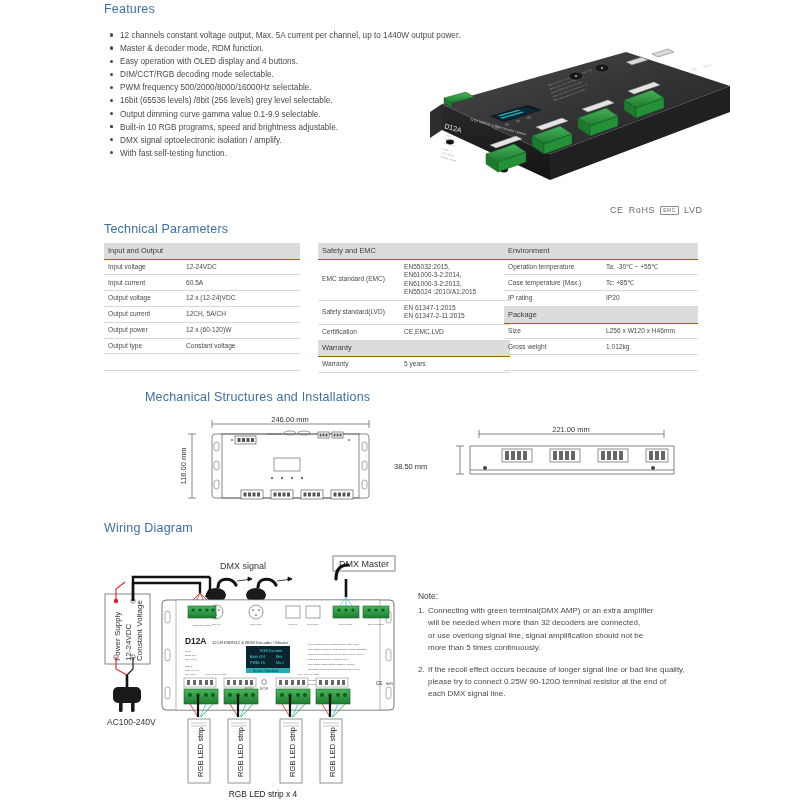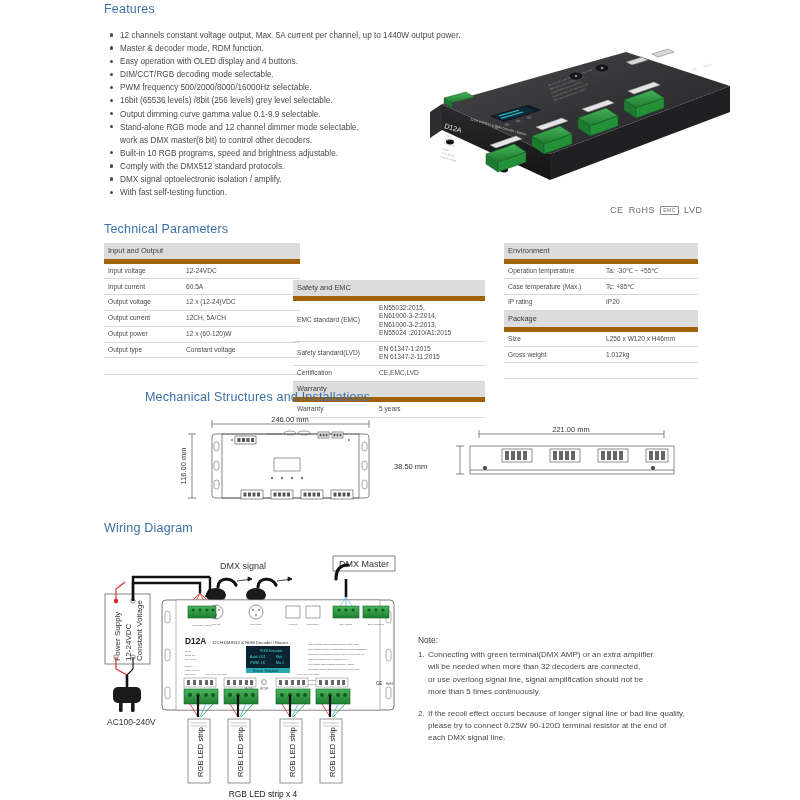--- a/index.html
+++ b/index.html
@@ -65,43 +65,43 @@
     border-bottom:1px solid #d7d7d7;
     padding:3.2px 4px;
     vertical-align:middle;
     line-height:8.4px;
   }
   .tbl td.lbl{white-space:nowrap;}
   .tbl tr.hdr td{
     background:#dcdcdc;
     font-size:7.4px;
     padding:3.6px 4px;
-    border-bottom:5px solid #a16207;
+    border-bottom:1px solid #a16207;
     color:#3b3b3b;
   }
   .tbl tr.blank td{height:9px;border-bottom:1px solid #d7d7d7;}
   .multi{white-space:pre-line;}
 
   #tbl-io{left:104px;width:196px;}
   #tbl-io td.lbl{width:70px;}
-  #tbl-safety{left:293px;width:192px;margin-top:37px;}
+  #tbl-safety{left:318px;width:192px;}
   #tbl-safety td.lbl{width:74px;}
   #tbl-env{left:504px;width:194px;}
   #tbl-env td.lbl{width:90px;}
 
   
   #mech-title{left:107px;top:390px;margin-left:38px;}
   #mech-area{position:absolute;left:104px;top:412px;width:690px;height:100px;}
 
   
   #wire-title{left:104px;top:521px;}
   #wire-area{position:absolute;left:100px;top:549px;width:320px;height:255px;}
 
   #note-block{position:absolute;left:418px;top:591px;width:300px;}
-  #note-block .note-head{font-size:8.4px;color:#3b3b3b;margin-bottom:4px;margin-top:44px;}
+  #note-block .note-head{font-size:8.4px;color:#3b3b3b;margin-bottom:4px;}
   #note-block .note-item{
     position:relative;font-size:8px;line-height:12.4px;color:#4a4a4a;
     padding-left:10px;margin-bottom:9px;white-space:pre-line;
   }
   #note-block .note-item .num{position:absolute;left:0;top:0;}
   svg{display:block;}
   text{font-family:"Liberation Sans", sans-serif;}
 </style>
 </head>
 <body>
@@ -110,24 +110,22 @@
 
   <div class="sec-title" id="features-title">Features</div>
   <div id="features-list">
       <div class="feat"><span class="dot"></span><span>12 channels constant voltage output, Max. 5A current per channel, up to 1440W output power.</span></div>
       <div class="feat"><span class="dot"></span><span>Master &amp; decoder mode, RDM function.</span></div>
       <div class="feat"><span class="dot"></span><span>Easy operation with OLED display and 4 buttons.</span></div>
       <div class="feat"><span class="dot"></span><span>DIM/CCT/RGB decoding mode selectable.</span></div>
       <div class="feat"><span class="dot"></span><span>PWM frequency 500/2000/8000/16000Hz selectable.</span></div>
       <div class="feat"><span class="dot"></span><span>16bit (65536 levels) /8bit (256 levels) grey level selectable.</span></div>
       <div class="feat"><span class="dot"></span><span>Output dimming curve gamma value 0.1-9.9 selectable.</span></div>
-      <div class="feat"><span class="dot"></span><span>Stand-alone RGB mode and 12 channel dimmer mode selectable,
-work as DMX master(8 bit) to control other decoders.</span></div>
+      <div class="feat"><span class="dot"></span></div>
       <div class="feat"><span class="dot"></span><span>Built-in 10 RGB programs, speed and brightness adjustable.</span></div>
-      <div class="feat"><span class="dot"></span><span>Comply with the DMX512 standard protocols.</span></div>
       <div class="feat"><span class="dot"></span><span>DMX signal optoelectronic isolation / amplify.</span></div>
       <div class="feat"><span class="dot"></span><span>With fast self-testing function.</span></div>
     </div>
 
   <div id="product-photo">
     <svg width="310" height="155" viewBox="0 0 310 155">
       <defs>
         <linearGradient id="bodyTop" x1="0" y1="0" x2="1" y2="1">
           <stop offset="0" stop-color="#4a4a4c"></stop>
             <stop offset="0.5" stop-color="#343436"></stop>

